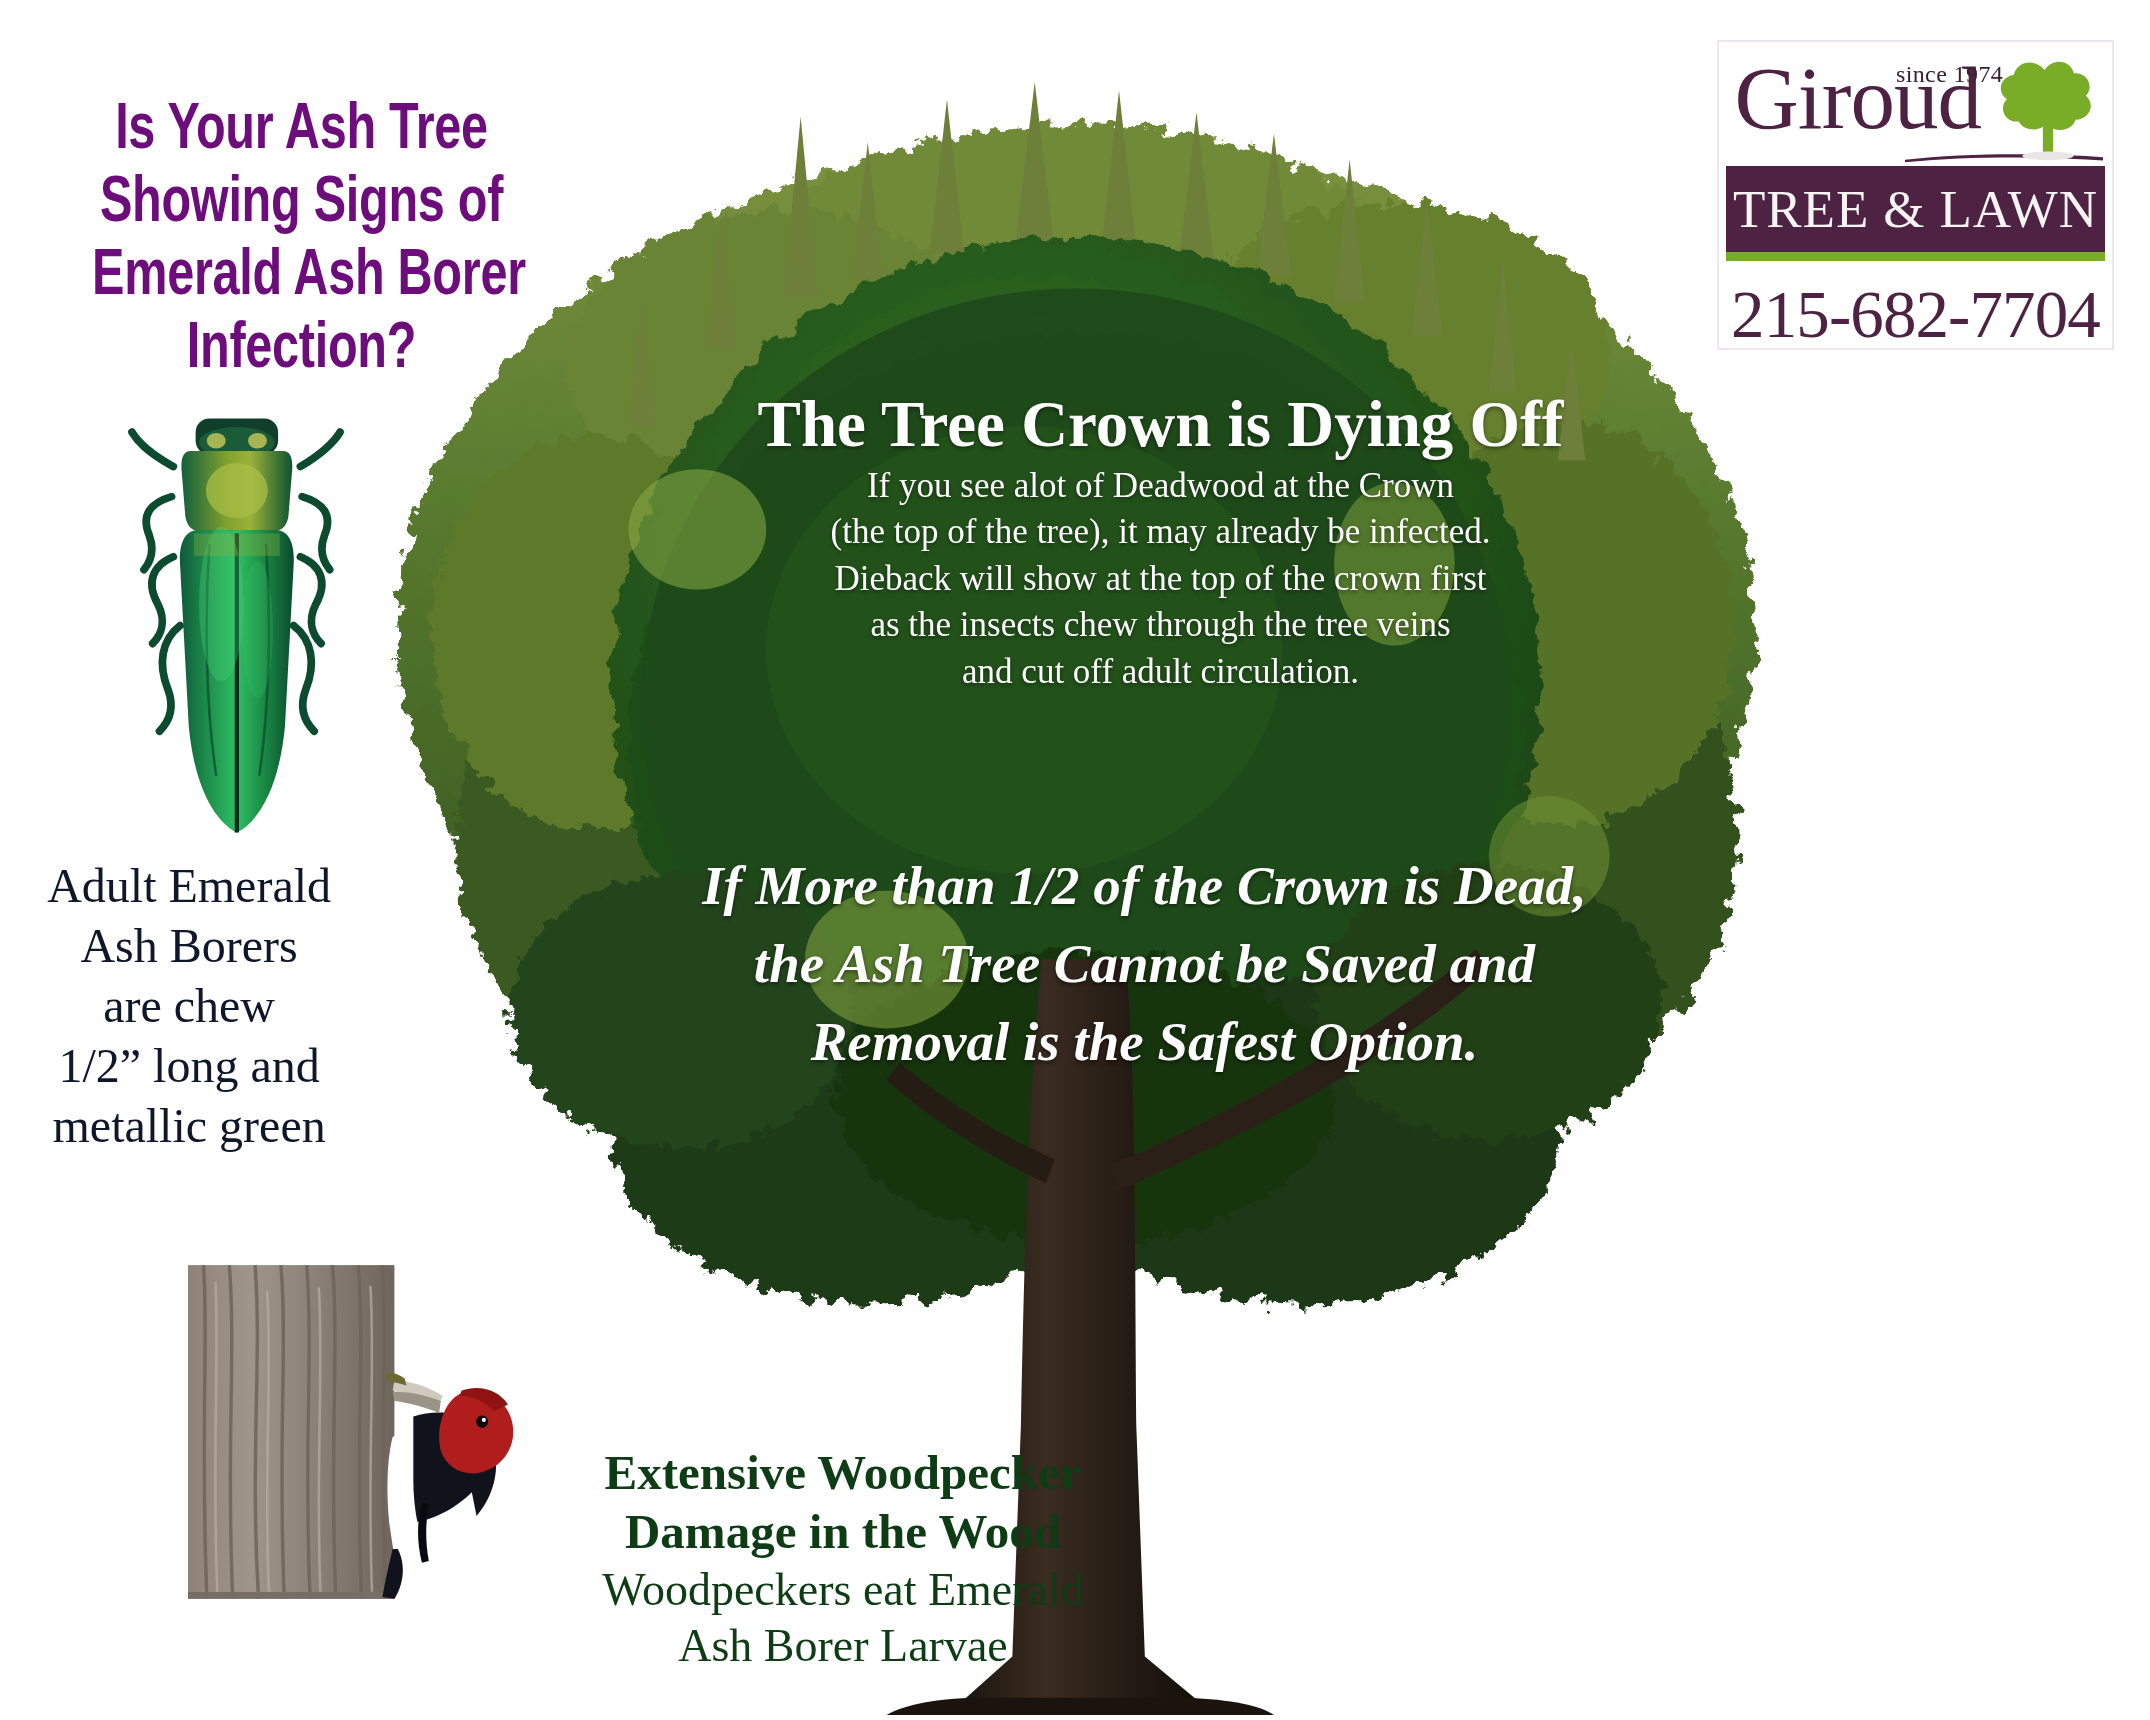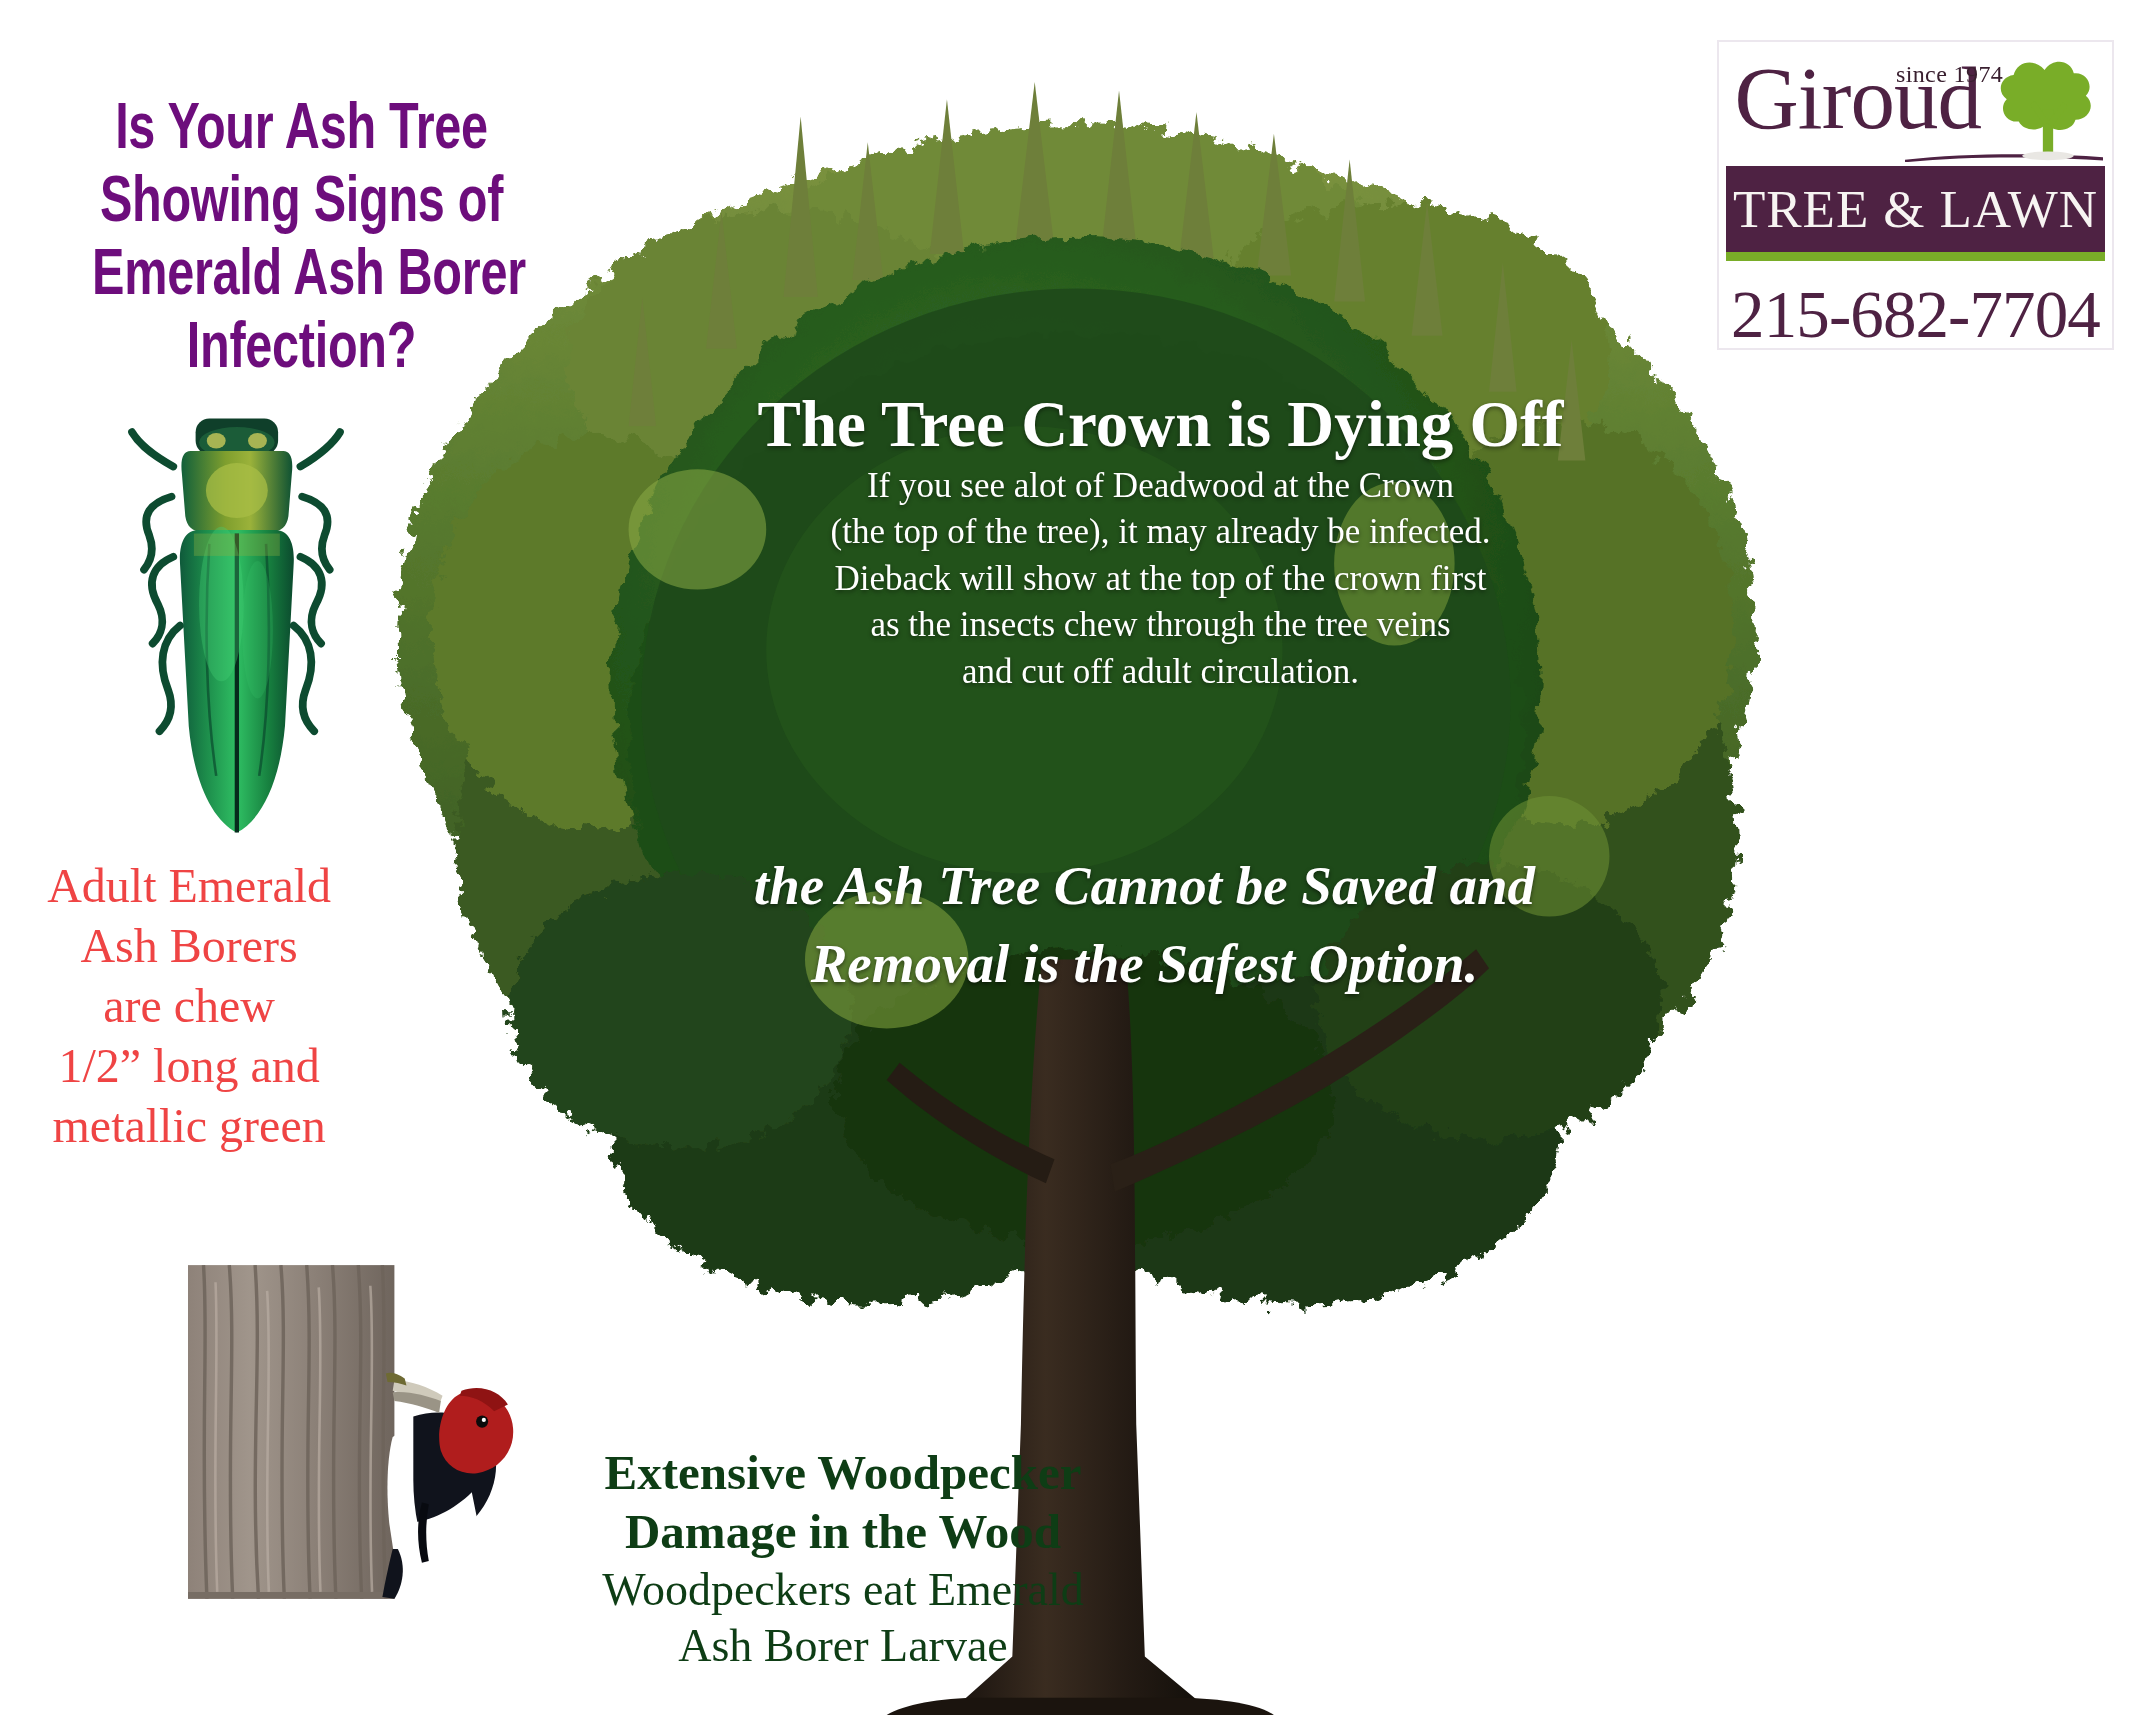--- a/index.html
+++ b/index.html
@@ -30,21 +30,21 @@
     z-index:40;
   }
   .headline div{white-space:nowrap;}
 
   
   .beetle-wrap{position:absolute;left:120px;top:406px;width:232px;height:439px;z-index:40;}
 
   
   .beetle-cap{
     position:absolute;left:8.6px;top:856px;width:361px;
-    text-align:center;color:#ef4444;
+    text-align:center;color:#0f172a;
     font-family:"Liberation Serif", serif;
     font-size:48px;line-height:1.25;z-index:40;
   }
   .beetle-cap div{white-space:nowrap;}
 
   
   .logo{
     position:absolute;left:1717px;top:40px;width:397px;height:310px;
     background:#ffffff;border:2.6px solid #ece7ee;z-index:60;box-sizing:border-box;
   }
@@ -302,20 +302,21 @@
     <div class="crown-body">
       <div>If you see alot of Deadwood at the Crown</div>
       <div>(the top of the tree), it may already be infected.</div>
       <div>Dieback will show at the top of the crown first</div>
       <div>as the insects chew through the tree veins</div>
       <div>and cut off adult circulation.</div>
     </div>
   </div>
 
   <div class="crown-italic">
+    <div>If More than 1/2 of the Crown is Dead,</div>
     <div>the Ash Tree Cannot be Saved and</div>
     <div>Removal is the Safest Option.</div>
   </div>
 
   <div class="wp-photo">
     <svg viewBox="0 0 400 430" width="344" height="370">
       <defs>
         <linearGradient id="barkG" x1="0" y1="0" x2="1" y2="0">
           <stop offset="0%" stop-color="#8e8279"></stop>
           <stop offset="30%" stop-color="#a0958b"></stop>

